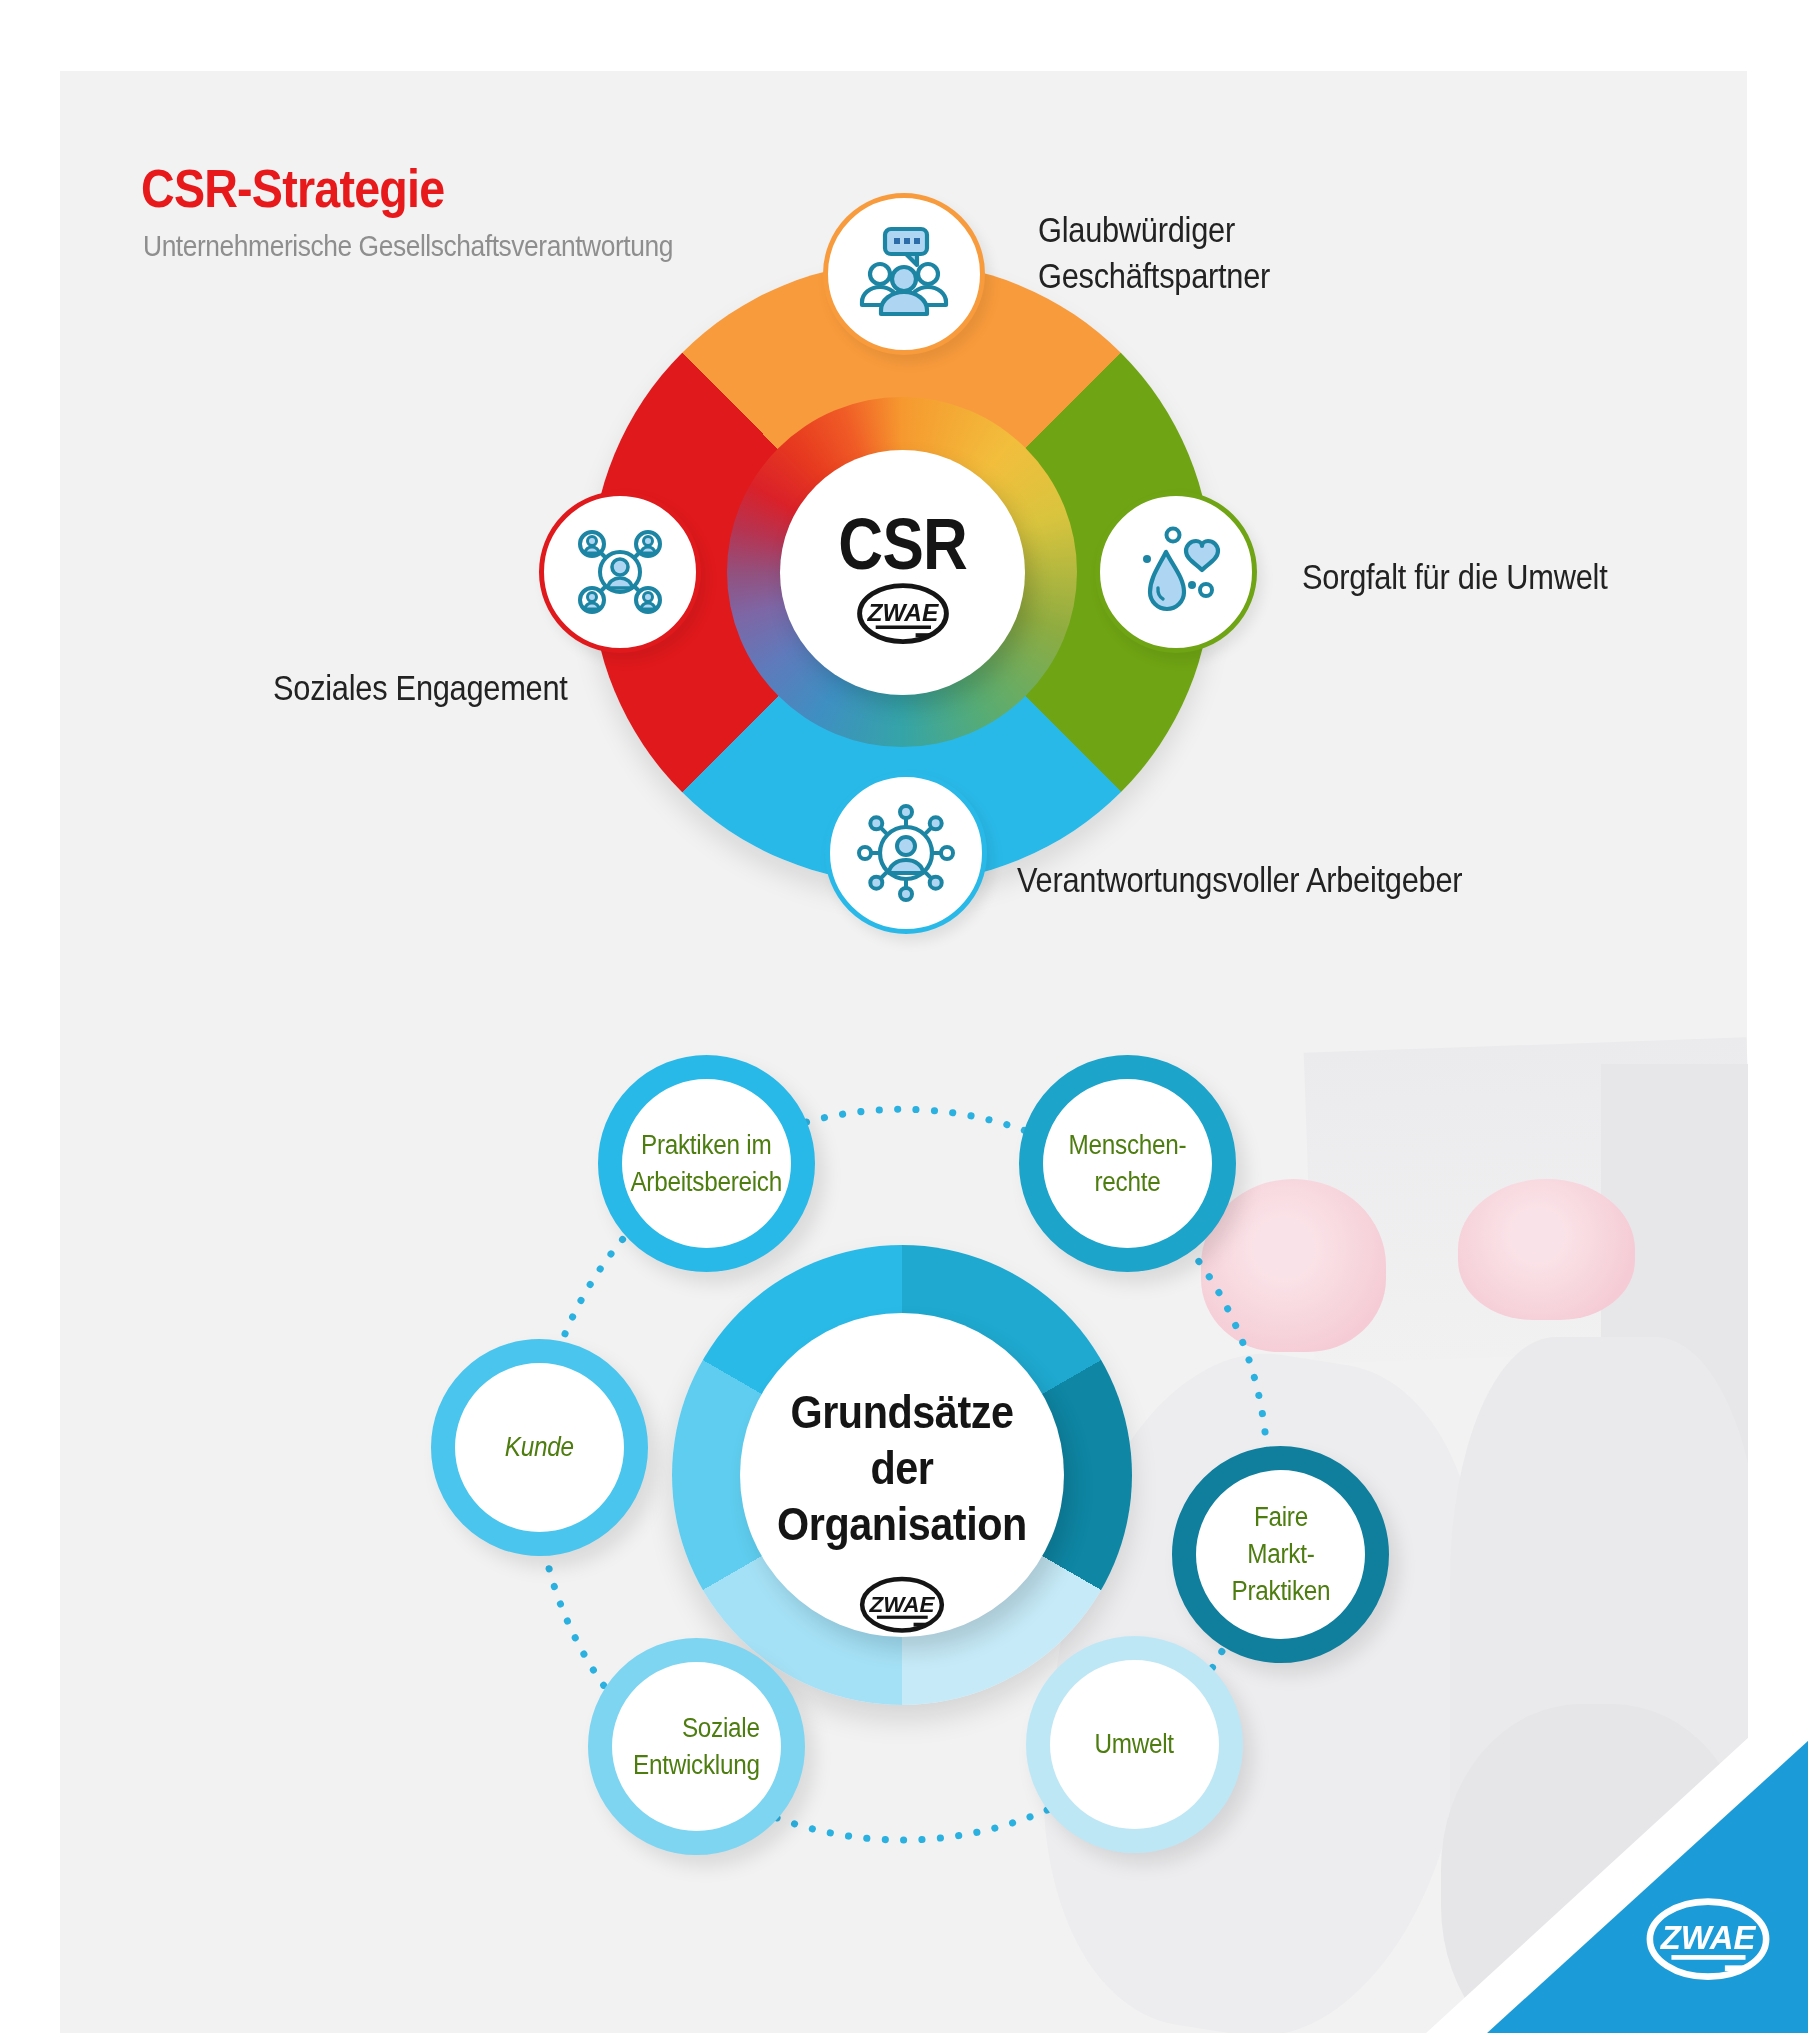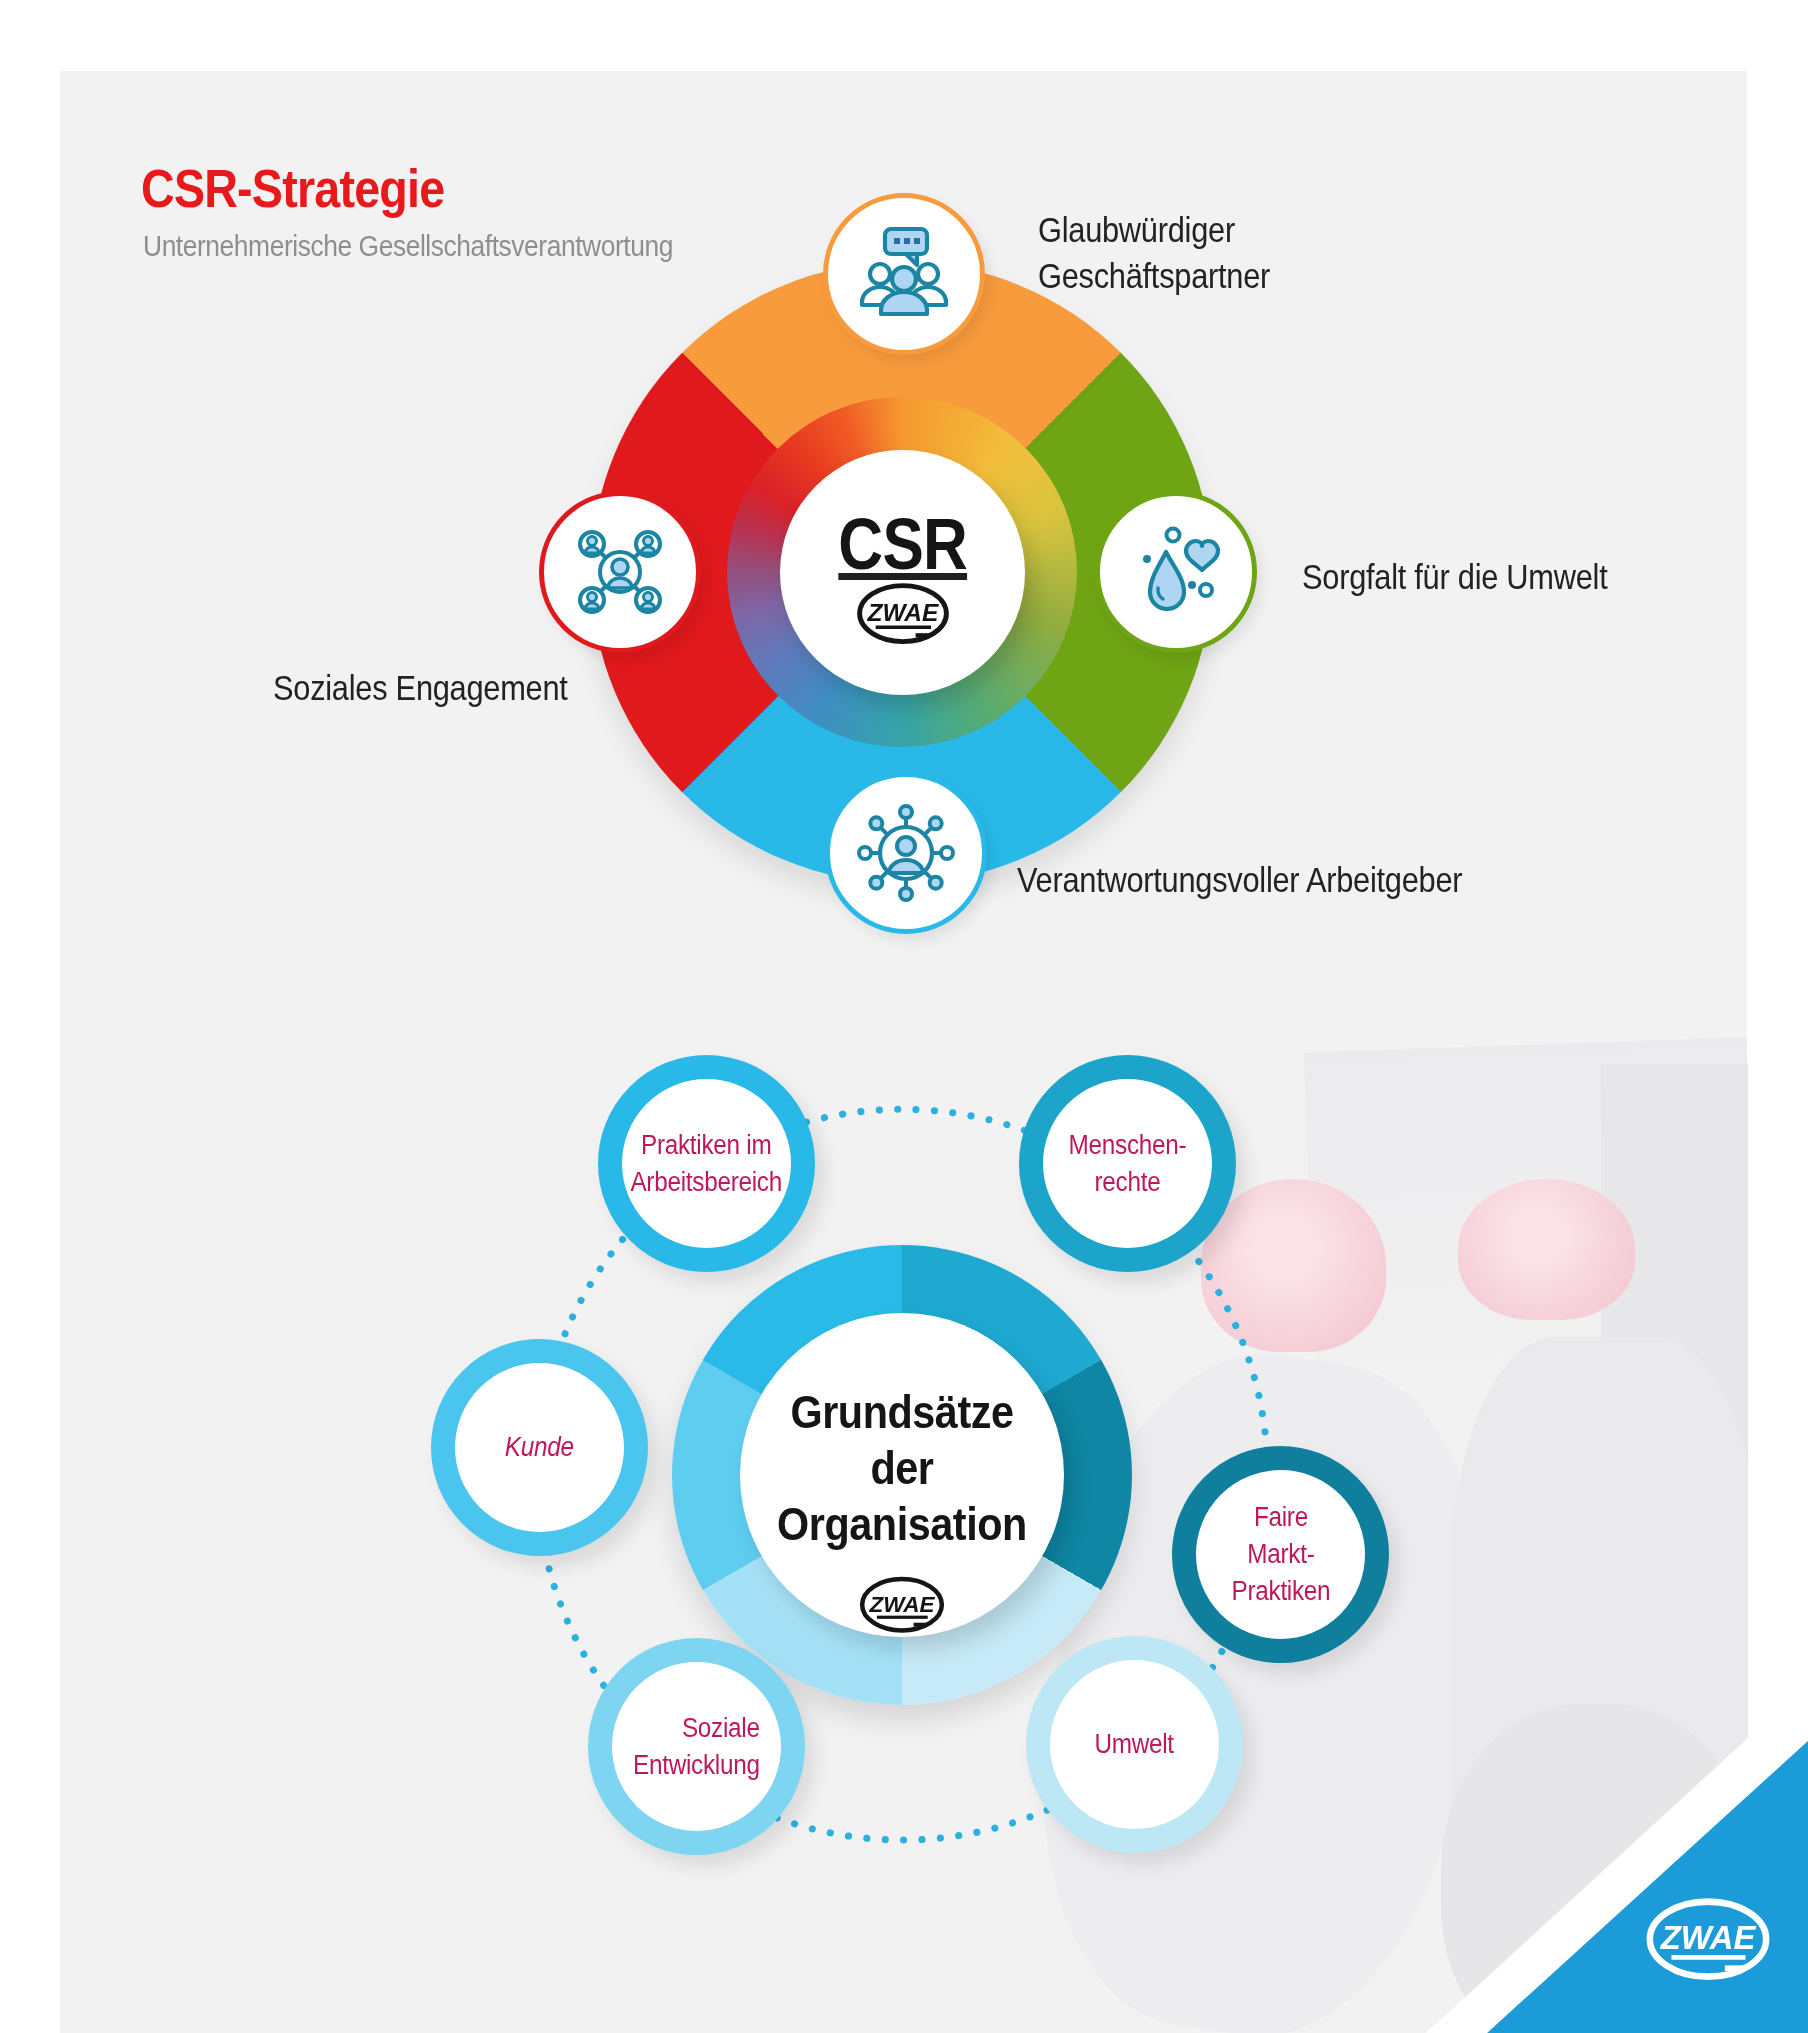--- a/index.html
+++ b/index.html
@@ -35,21 +35,21 @@
   .d1-ring{
     position:absolute;left:727px;top:397px;width:350px;height:350px;border-radius:50%;
     background:conic-gradient(from 0deg,
       #F6992F 0deg,#F2BE3C 40deg,#D9C43E 70deg,#8FAC40 110deg,#57AC74 150deg,
       #35A4A8 180deg,#3E8FC2 210deg,#5F7ABB 235deg,#7E66A5 255deg,#93507D 270deg,
       #B73350 285deg,#DA2129 300deg,#E73A1F 320deg,#F05C26 340deg,#F6992F 360deg);
   }
   .d1-center{
     position:absolute;left:780px;top:450px;width:245px;height:245px;border-radius:50%;
     background:#fff;box-shadow:7.5px 11.3px 21px rgba(0,0,0,.16);
-    display:flex;flex-direction:column;align-items:center;justify-content:center;text-decoration:underline;
+    display:flex;flex-direction:column;align-items:center;justify-content:center;
   }
   .csr-title{
     font-size:73px;font-weight:bold;color:#151515;letter-spacing:-0.9px;
     transform:scaleX(.85);line-height:75px;margin-top:9.4px;
   }
   .zwae{display:block;color:#151515;}
   .zwae text{font-family:"Liberation Sans",sans-serif;}
   .d1-sat{
     position:absolute;width:162px;height:162px;border-radius:50%;background:#fff;
     box-sizing:border-box;display:flex;align-items:center;justify-content:center;
@@ -95,21 +95,21 @@
   }
   .d2-title{
     font-size:47px;font-weight:bold;color:#151515;text-align:center;
     line-height:56px;letter-spacing:-0.5px;transform:scaleX(.88);margin-top:24.5px;
   }
   .d2-center .zwae{margin-top:22.6px;}
   .d2-sat{
     position:absolute;width:217px;height:217px;border-radius:50%;background:#fff;
     box-sizing:border-box;display:flex;align-items:center;justify-content:center;
     box-shadow:9.4px 11.3px 19px rgba(0,0,0,.10);
-    font-size:27px;font-weight:500;color:#be185d;text-align:center;
+    font-size:27px;font-weight:500;color:#4d7c0f;text-align:center;
     line-height:37px;white-space:pre-line;letter-spacing:-0.3px;
   }
   .d2-sat span{transform:scaleX(.90);display:block;}
   .d2-sat.praktiken{left:598px;top:1055px;border:24.5px solid #29B9E8;}
   .d2-sat.menschen{left:1019px;top:1055px;border:24.5px solid #1CA4CB;}
   .d2-sat.faire{left:1172px;top:1446px;border:24.5px solid #0F7F9D;}
   .d2-sat.umwelt{left:1026px;top:1636px;border:24.5px solid #BEE7F6;text-align:right;}
   .d2-sat.soziale{left:588px;top:1638px;border:24.5px solid #7ED5F1;text-align:right;}
   .d2-sat.kunde{left:431px;top:1339px;border:24.5px solid #4AC5ED;font-style:italic;}
   

